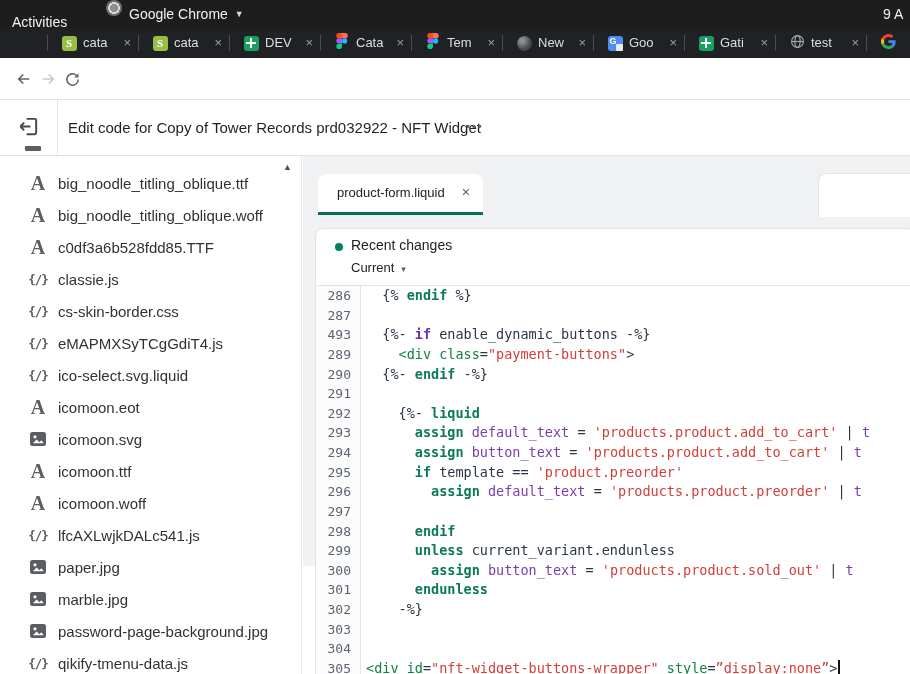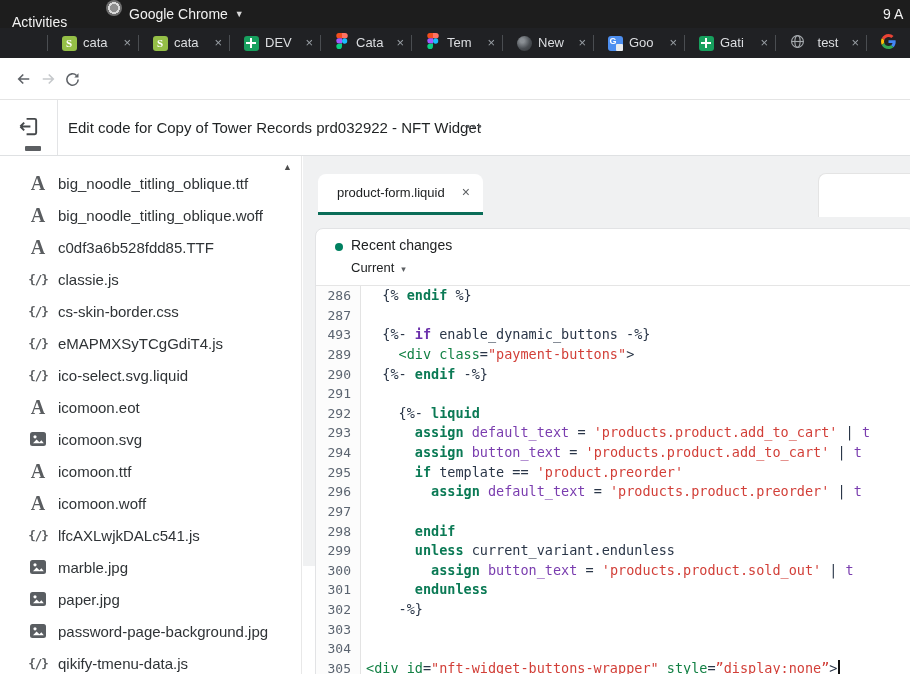--- a/index.html
+++ b/index.html
@@ -188,21 +188,21 @@
         <span class="cls">×</span>
       </div>
       <div class="btab" style="left: 685px;">
         <span class="sep"></span>
         <span class="fav">
           <span class="fv-sq fv-sheets" style="background: rgb(23, 160, 94);"></span>
         </span>
         <span class="lbl">Gati</span>
         <span class="cls">×</span>
       </div>
-      <div class="btab" style="left: 776px; text-align: center;">
+      <div class="btab" style="left: 776px;">
         <span class="sep"></span>
         <span class="fav">
           <span><svg width="15" height="15" viewBox="0 0 16 16" fill="none" stroke="#a4a8ac" stroke-width="1.2">
               <circle cx="8" cy="8" r="6.3"></circle>
               <ellipse cx="8" cy="8" rx="2.8" ry="6.3"></ellipse>
               <path d="M1.7 8h12.6"></path>
             </svg></span>
         </span>
         <span class="lbl">test</span>
         <span class="cls">×</span>
@@ -320,31 +320,31 @@
         <span class="fname">lfcAXLwjkDALc541.js</span>
       </div>
       <div class="file">
         <span class="ficon">
           <svg width="16" height="14" viewBox="0 0 16 14">
             <rect width="16" height="14" rx="2.5" fill="#5a5e62"></rect>
             <circle cx="5" cy="4.8" r="1.6" fill="#fff"></circle>
             <path d="M3 11.2l3.6-3.8 2.8 2.9 2-2 2.4 2.9z" fill="#fff"></path>
           </svg>
         </span>
-        <span class="fname">marble.jpg</span>
+        <span class="fname">paper.jpg</span>
       </div>
       <div class="file">
         <span class="ficon">
           <svg width="16" height="14" viewBox="0 0 16 14">
             <rect width="16" height="14" rx="2.5" fill="#5a5e62"></rect>
             <circle cx="5" cy="4.8" r="1.6" fill="#fff"></circle>
             <path d="M3 11.2l3.6-3.8 2.8 2.9 2-2 2.4 2.9z" fill="#fff"></path>
           </svg>
         </span>
-        <span class="fname">paper.jpg</span>
+        <span class="fname">marble.jpg</span>
       </div>
       <div class="file">
         <span class="ficon">
           <svg width="16" height="14" viewBox="0 0 16 14">
             <rect width="16" height="14" rx="2.5" fill="#5a5e62"></rect>
             <circle cx="5" cy="4.8" r="1.6" fill="#fff"></circle>
             <path d="M3 11.2l3.6-3.8 2.8 2.9 2-2 2.4 2.9z" fill="#fff"></path>
           </svg>
         </span>
         <span class="fname">password-page-background.jpg</span>

